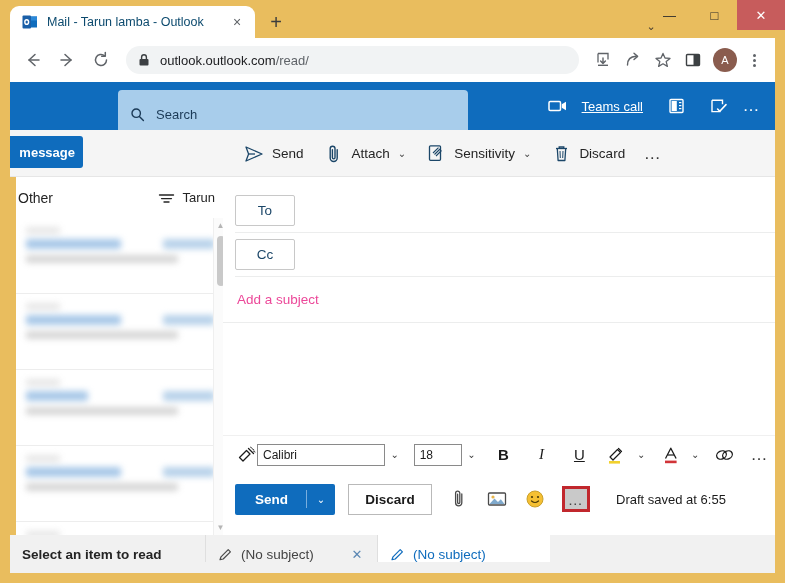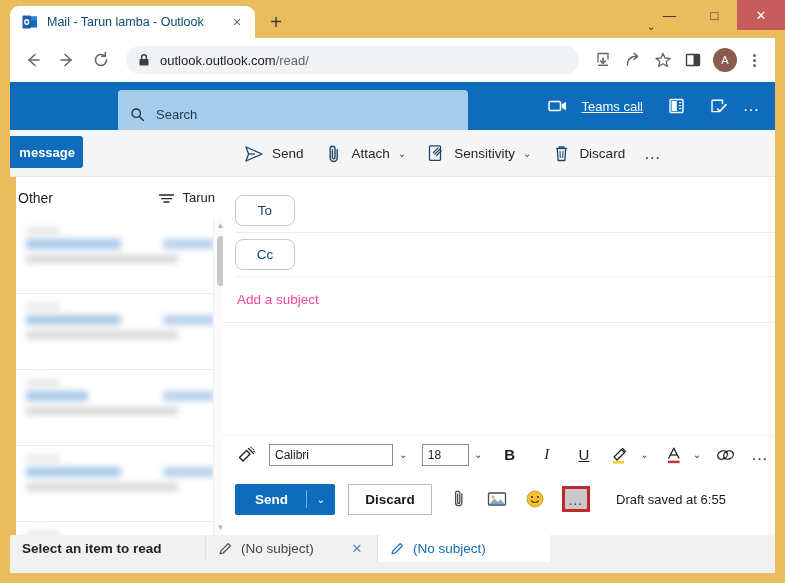--- a/index.html
+++ b/index.html
@@ -203,21 +203,21 @@
     background: #ffffff;
   }
   #recips { padding: 12px 0 0 12px; }
   .recip-row {
     display: flex; align-items: center; height: 44px;
     border-bottom: 1px solid #eceded;
     margin-right: 0;
   }
   .recip-btn {
     width: 60px; height: 31px; border: 1px solid #c8c8c8;
-    background: #fff; border-radius: 8px;
+    background: #fff; border-radius: 2px;
     display: flex; align-items: center; justify-content: center;
     font-size: 13.5px; color: #1b4668;
   }
   .recip-field { flex: 1 1 auto; height: 31px; }
   #subjectrow {
     height: 46px; display: flex; align-items: center;
     padding-left: 14px; border-bottom: 1px solid #eceded;
     margin-left: 0;
   }
   #subject-ph { font-size: 13.5px; color: #ec4899; }
@@ -227,21 +227,21 @@
   #formatbar {
     position: absolute; left: 0; right: 0; top: 258px; height: 38px;
     display: flex; align-items: center; padding-left: 14px;
     border-top: 1px solid #f0f0f0;
   }
   .fmt { display: flex; align-items: center; justify-content: center;
          height: 28px; color: #292929; }
   #fontname {
     width: 128px; height: 22px; border: 1px solid #8a8a8a; background: #fff;
     display: flex; align-items: center; padding-left: 5px;
-    font-size: 12px; color: #1b1b1b; margin-left: 12px; text-align: right;
+    font-size: 12px; color: #1b1b1b;  text-align: right;
   }
   #fontsize {
     width: 48px; height: 22px; border: 1px solid #8a8a8a; background: #fff;
     display: flex; align-items: center; padding-left: 5px;
     font-size: 12px; color: #1b1b1b; margin-left: 9px;
   }
   .fchev { width: 20px; display: flex; align-items: center; justify-content: center;
            font-size: 10px; color: #3b3b3b; }
   .fbtn { width: 28px; height: 28px; display: flex; align-items: center; justify-content: center;
           font-size: 15px; color: #1b1b1b; margin-left: 3px; }
@@ -276,21 +276,21 @@
   }
   #draftsaved { margin-left: 26px; font-size: 13px; color: #1b1b1b; white-space: nowrap; }
 
   
   #bottombar {
     position: absolute; left: 10px; top: 535px; width: 765px; height: 38px;
     background: #f1f1f1;
     display: flex; align-items: stretch;
   }
   .btab {
-    display: flex; align-items: center;
+    display: flex; align-items: flex-end;
     padding: 0 10px 0 12px;
     background: #f1f1f1;
     border-right: 1px solid #dfdfdf;
     font-size: 13.5px;
     height: 27px;
   }
   .btab.wide { width: 196px; flex: 0 0 196px; color: #242424; font-weight: bold; }
   .btab.draft { width: 172px; flex: 0 0 172px; color: #444; }
   .btab.active { background: #ffffff; color: #0f6cbd; border-right: none; }
   .btab .pen { width: 18px; display: flex; align-items: center; margin-right: 5px; }

